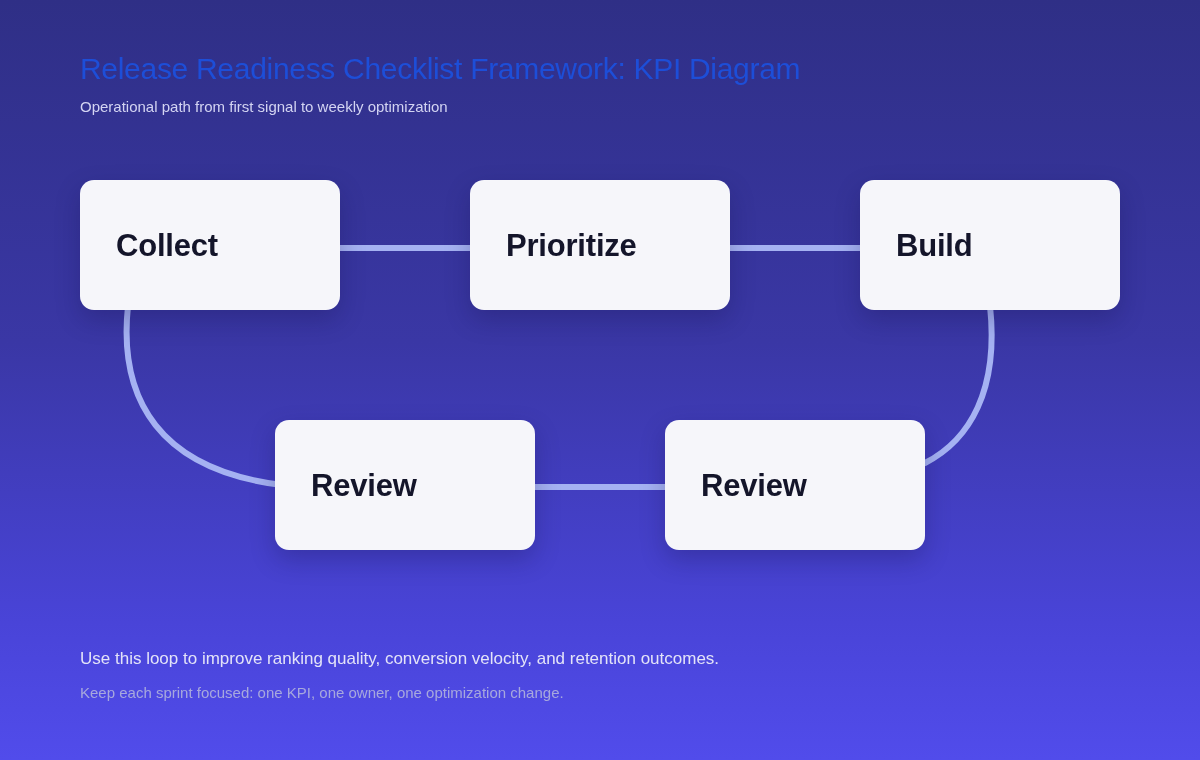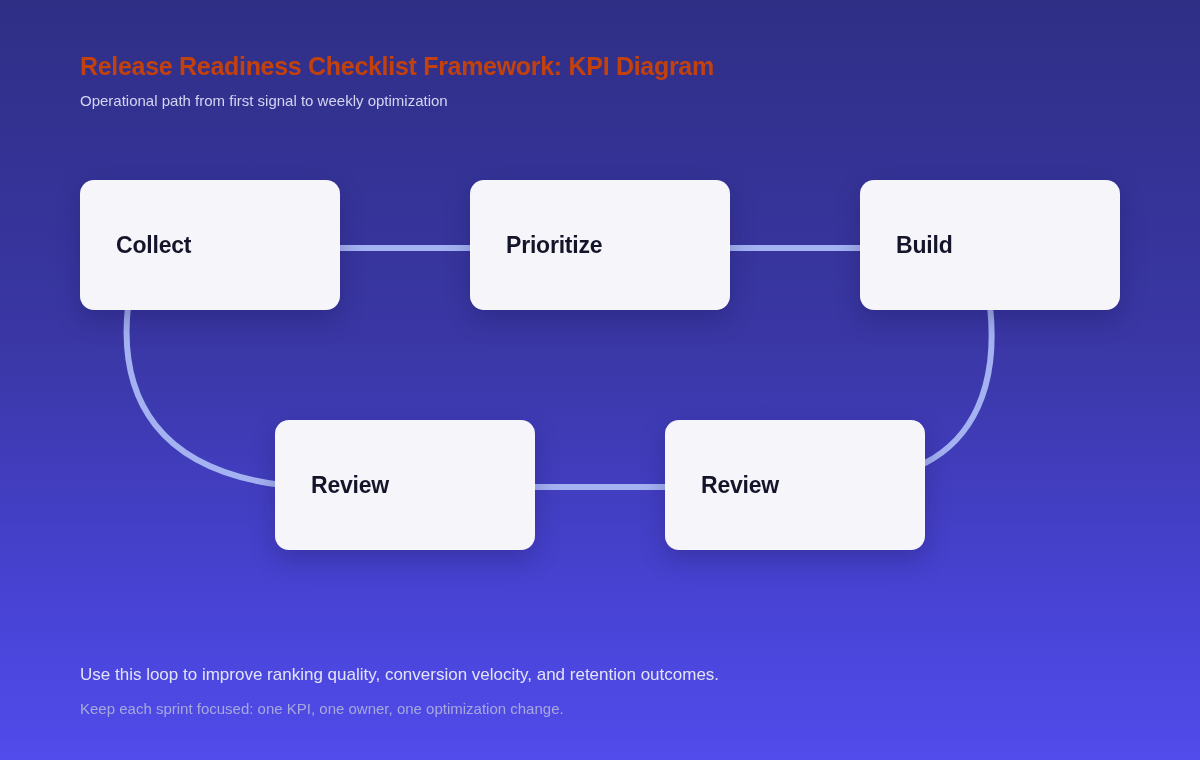--- a/index.html
+++ b/index.html
@@ -20,23 +20,23 @@
 
   
   .header {
     position: absolute;
     left: 80px;
     top: 52px;
     width: 1100px;
   }
 
   .page-title {
-    font-size: 25px;
-    font-weight: bold;
-    color: #c2410c;
+    font-size: 30px;
+    font-weight: normal;
+    color: #1d4ed8;
     letter-spacing: -0.3px;
     line-height: 1.15;
     white-space: nowrap;
   }
 
   .page-subtitle {
     margin-top: 11px;
     font-size: 15px;
     font-weight: normal;
     color: #d3d4f2;
@@ -65,21 +65,21 @@
     position: absolute;
     background: #f6f6fa;
     border-radius: 14px;
     box-shadow: 0 10px 24px rgba(18, 16, 70, 0.26);
     display: flex;
     align-items: center;
     padding-left: 36px;
   }
 
   .node-label {
-    font-size: 23px;
+    font-size: 31px;
     font-weight: bold;
     color: #14152a;
     letter-spacing: -0.2px;
     line-height: 1;
   }
 
   .node-collect    { left: 80px;  top: 180px; width: 260px; height: 130px; }
   .node-prioritize { left: 470px; top: 180px; width: 260px; height: 130px; }
   .node-build      { left: 860px; top: 180px; width: 260px; height: 130px; }
   .node-review-1   { left: 275px; top: 420px; width: 260px; height: 130px; }
@@ -90,21 +90,20 @@
     position: absolute;
     left: 80px;
     top: 648px;
     width: 1060px;
   }
 
   .footer-primary {
     font-size: 17px;
     color: #e3e3f8;
     line-height: 1.35;
-    margin-top: 16px;
   }
 
   .footer-secondary {
     margin-top: 12px;
     font-size: 15px;
     color: #a7a8dd;
     line-height: 1.35;
   }
 </style>
 </head>

